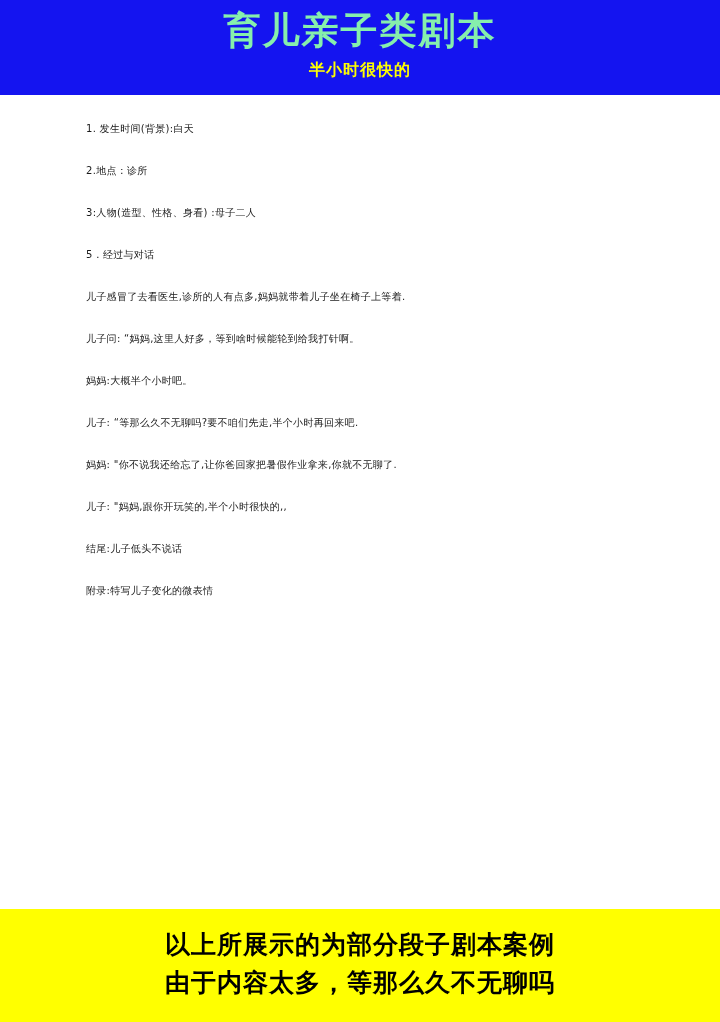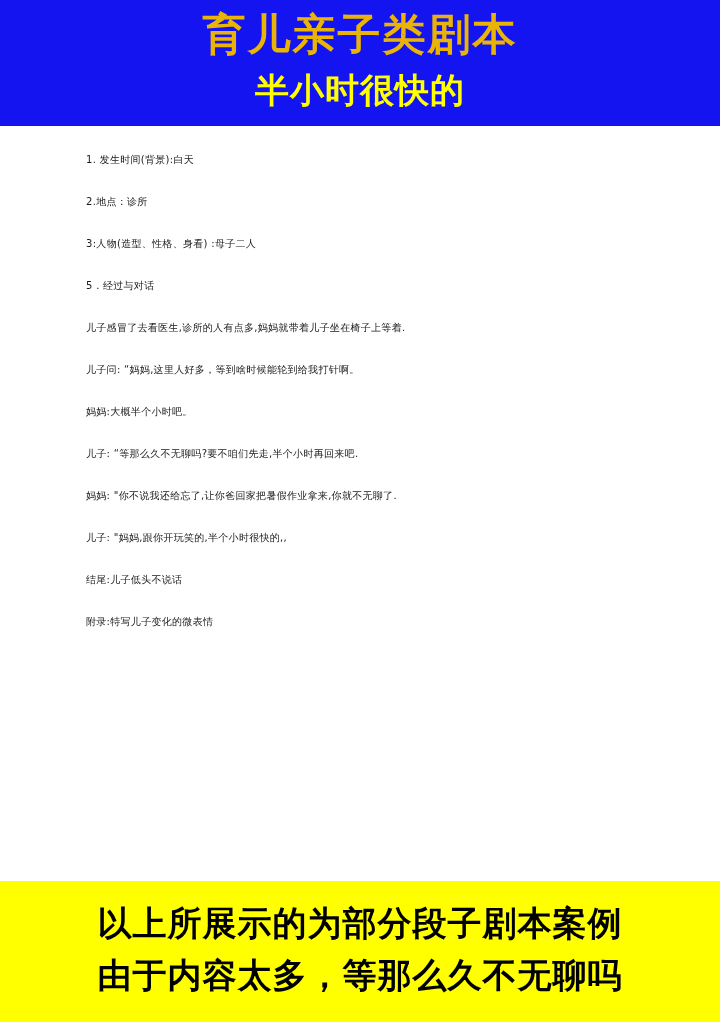--- a/index.html
+++ b/index.html
@@ -24,31 +24,31 @@
 
   
   .header {
     background: #1414f0;
     width: 100%;
     padding: 6px 0 14px 0;
     box-sizing: border-box;
     text-align: center;
   }
   .header-title {
-    color: #eab308;
-    font-size: 43px;
+    color: #86efac;
+    font-size: 37px;
     font-weight: bold;
     line-height: 1.25;
     letter-spacing: 2px;
     margin: 0;
     padding: 2px 0 0 0;
   }
   .header-subtitle {
     color: #ffff00;
-    font-size: 34px;
+    font-size: 16px;
     font-weight: bold;
     line-height: 1.3;
     letter-spacing: 1px;
     margin: 6px 0 0 0;
   }
 
   
   .content {
     flex: 1 1 auto;
     padding: 26px 0 10px 0;
@@ -68,21 +68,21 @@
   
   .footer {
     background: #ffff00;
     width: 100%;
     padding: 16px 0 20px 0;
     box-sizing: border-box;
     text-align: center;
   }
   .footer-line {
     color: #000000;
-    font-size: 34px;
+    font-size: 25px;
     font-weight: bold;
     line-height: 1.55;
     letter-spacing: 1px;
     margin: 0;
   }
 </style>
 </head>
 <body>
 
 <div class="page">

